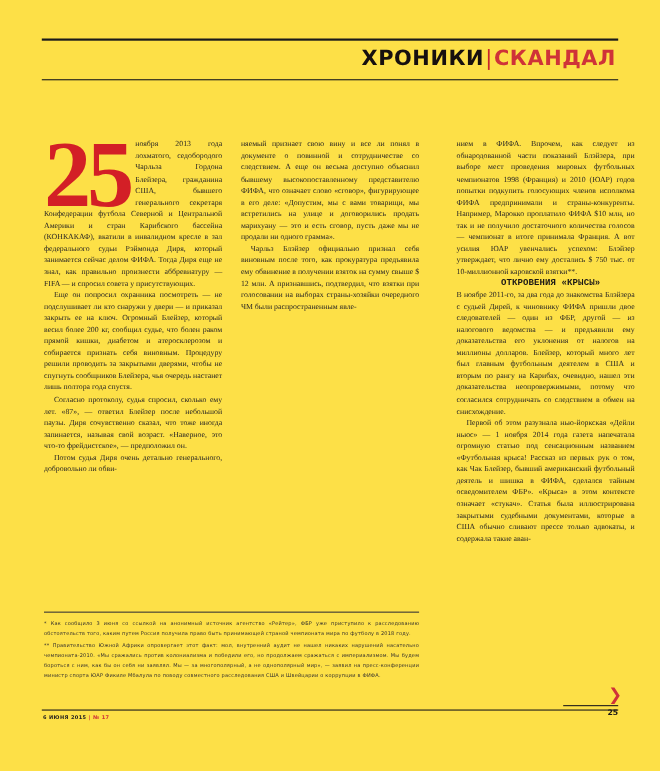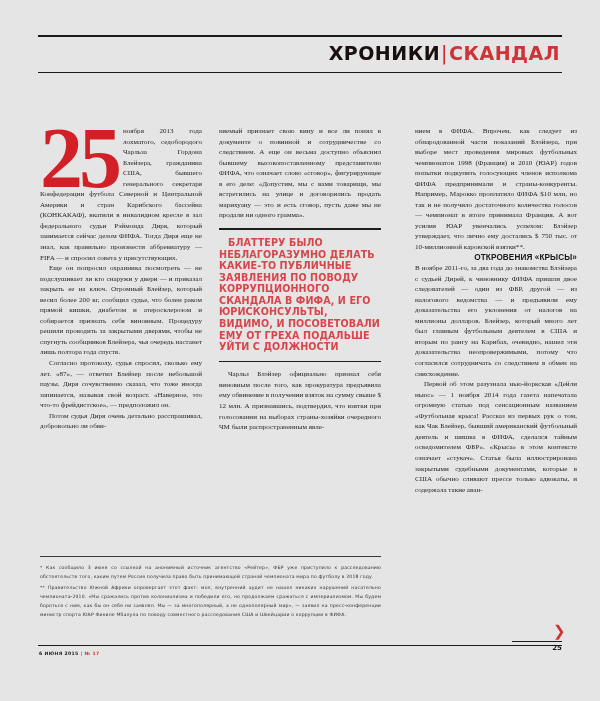--- a/index.html
+++ b/index.html
@@ -13,21 +13,21 @@
     font-family: "Liberation Serif", "DejaVu Serif", serif;
     overflow: hidden;
     position: relative;
   }
 
   .page {
     position: absolute;
     left: 0; top: 0;
     width: 600px;
     height: 701px;
-    background: #e5e5e5;
+    background: #fde047;
   }
 
   
   .masthead {
     position: absolute;
     left: 38px;
     top: 35px;
     width: 524px;
   }
   .masthead-rule-top {
@@ -112,28 +112,28 @@
   .pq-rule-bottom {
     height: 1.5px;
     background: #1f1c1a;
     width: 100%;
     margin-top: 8px;
     margin-bottom: 7px;
   }
 
   
   .subhead {
-    font-family: Liberation Sans, sans-serif;
+    font-family: Liberation Mono, monospace;
     font-weight: 700;
     font-size: 8.2px;
     letter-spacing: 0.1px;
     color: #1b1817;
     text-indent: 0;
     margin: 9px 0 3px 0;
-    text-align: right;
+    text-align: center;
   }
 
   
   .footnotes {
     position: absolute;
     left: 40px;
     top: 556px;
     width: 341px;
   }
   .fn-rule {
@@ -215,30 +215,25 @@
     <div class="masthead-title">
       <span class="mh-dark">ХРОНИКИ</span><span class="mh-bar">|</span><span class="mh-red">СКАНДАЛ</span>
     </div>
     <div class="masthead-rule-bottom"></div>
   </div>
 
   <div class="col" id="col1">
     <p class="noindent"><span class="dropcap">25</span><span>ноября 2013 года лохматого, седобородого Чарльза Гордона Блейзера, гражданина США, бывшего генерального секретаря Конфедерации футбола Северной и Центральной Америки и стран Карибского бассейна (КОНКАКАФ), вкатили в инвалидном кресле в зал федерального судьи Рэймонда Диря, который занимается сейчас делом ФИФА. Тогда Диря еще не знал, как правильно произнести аббревиатуру — FIFA — и спросил совета у присутствующих.</span></p>
     <p>Еще он попросил охранника посмотреть — не подслушивает ли кто снаружи у двери — и приказал закрыть ее на ключ. Огромный Блейзер, который весил более 200 кг, сообщил судье, что болен раком прямой кишки, диабетом и атеросклерозом и собирается признать себя виновным. Процедуру решили проводить за закрытыми дверями, чтобы не спугнуть сообщников Блейзера, чья очередь настанет лишь полтора года спустя.</p>
     <p>Согласно протоколу, судья спросил, сколько ему лет. «87», — ответил Блейзер после небольшой паузы. Диря сочувственно сказал, что тоже иногда запинается, называя свой возраст. «Наверное, это что-то фрейдистское», — предположил он.</p>
-    <p>Потом судья Диря очень детально расспрашивал, добровольно ли обви-</p>
+    <p>Потом судья Диря очень детально генерального, добровольно ли обви-</p>
   </div>
 
   <div class="col" id="col2">
     <p class="noindent">няемый признает свою вину и все ли понял в документе о повинной и сотрудничестве со следствием. А еще он весьма доступно объяснил бывшему высокопоставленному представителю ФИФА, что означает слово «сговор», фигурирующее в его деле: «Допустим, мы с вами товарищи, мы встретились на улице и договорились продать марихуану — это и есть сговор, пусть даже мы не продали ни одного грамма».</p>
-    <div class="pullquote-wrap">
-      <div class="pq-rule"></div>
-      <p class="pullquote">БЛАТТЕРУ БЫЛО НЕБЛАГОРАЗУМНО ДЕЛАТЬ КАКИЕ-ТО ПУБЛИЧНЫЕ ЗАЯВЛЕНИЯ ПО ПОВОДУ КОРРУПЦИОННОГО СКАНДАЛА В ФИФА, И ЕГО ЮРИСКОНСУЛЬТЫ, ВИДИМО, И ПОСОВЕТОВАЛИ ЕМУ ОТ ГРЕХА ПОДАЛЬШЕ УЙТИ С ДОЛЖНОСТИ</p>
-      <div class="pq-rule-bottom"></div>
-    </div>
     <p>Чарльз Блэйзер официально признал себя виновным после того, как прокуратура предъявила ему обвинение в получении взяток на сумму свыше $ 12 млн. А признавшись, подтвердил, что взятки при голосовании на выборах страны-хозяйки очередного ЧМ были распространенным явле-</p>
   </div>
 
   <div class="col" id="col3">
     <p class="noindent">нием в ФИФА. Впрочем, как следует из обнародованной части показаний Блэйзера, при выборе мест проведения мировых футбольных чемпионатов 1998 (Франция) и 2010 (ЮАР) годов попытки подкупить голосующих членов исполкома ФИФА предпринимали и страны-конкуренты. Например, Марокко проплатило ФИФА $10 млн, но так и не получило достаточного количества голосов — чемпионат в итоге принимала Франция. А вот усилия ЮАР увенчались успехом: Блэйзер утверждает, что лично ему достались $ 750 тыс. от 10-миллионной каровской взятки**.</p>
     <p class="subhead">ОТКРОВЕНИЯ «КРЫСЫ»</p>
     <p class="noindent">В ноябре 2011-го, за два года до знакомства Блэйзера с судьей Дирей, к чиновнику ФИФА пришли двое следователей — один из ФБР, другой — из налогового ведомства — и предъявили ему доказательства его уклонения от налогов на миллионы долларов. Блейзер, который много лет был главным футбольным деятелем в США и вторым по рангу на Карибах, очевидно, нашел эти доказательства неопровержимыми, потому что согласился сотрудничать со следствием в обмен на снисхождение.</p>
     <p>Первой об этом разузнала нью-йоркская «Дейли ньюс» — 1 ноября 2014 года газета напечатала огромную статью под сенсационным названием «Футбольная крыса! Рассказ из первых рук о том, как Чак Блейзер, бывший американский футбольный деятель и шишка в ФИФА, сделался тайным осведомителем ФБР». «Крыса» в этом контексте означает «стукач». Статья была иллюстрирована закрытыми судебными документами, которые в США обычно сливают прессе только адвокаты, и содержала такие аван-</p>
   </div>
 

